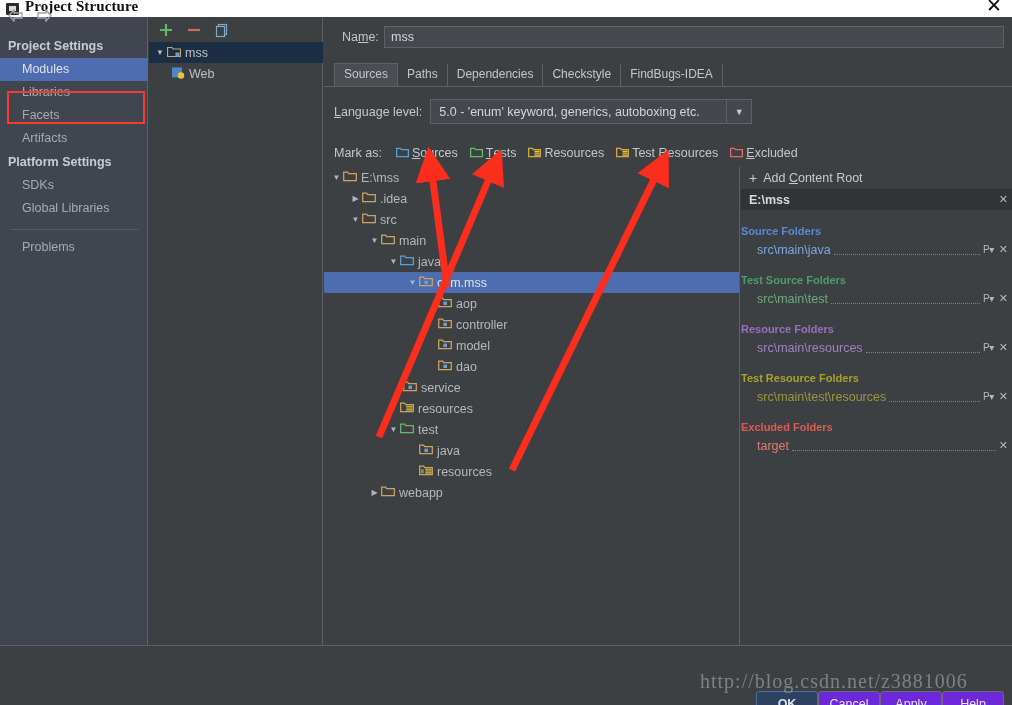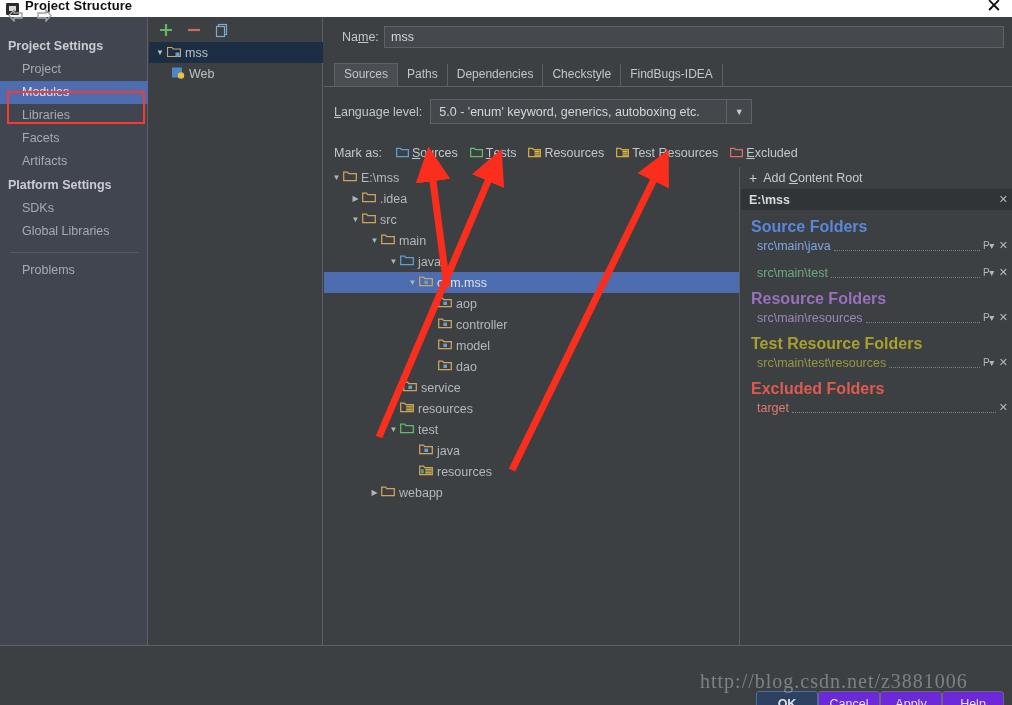--- a/index.html
+++ b/index.html
@@ -38,27 +38,28 @@
     flex: none;
   }
   .titlebar .tb-icon::after {
     content: "";
     position: absolute;
     left: 3px; top: 3px;
     width: 7px; height: 5px;
     background: #d8d8d8;
   }
   .titlebar .tb-title {
-    font-size: 13px;
+    font-size: 15px;
     font-weight: bold;
     color: #101010;
     letter-spacing: .1px;
     line-height: 12px;
     position: relative;
     top: -3px;
+    font-family: Liberation Serif, serif;
   }
   .titlebar .tb-close {
     position: absolute;
     right: 10px; top: -4px;
     font-size: 19px;
     color: #0c0c0c;
     line-height: 19px;
     font-family: "DejaVu Sans", sans-serif;
   }
 
@@ -339,24 +340,24 @@
     justify-content: space-between;
     height: 21px;
     background: #313437;
     padding: 0 4px 0 8px;
     font-size: 12.5px;
     font-weight: bold;
     color: #d6dade;
   }
   .cr-group { margin-top: 8px; }
   .cr-title {
-    font-size: 16px;
+    font-size: 11px;
     font-weight: bold;
-    padding-left: 10px;
     line-height: 18px;
+    margin-top: 12px;
   }
   .cr-entry {
     display: flex;
     align-items: center;
     height: 19px;
     padding-left: 16px;
     padding-right: 4px;
     font-size: 12.5px;
   }
   .cr-entry .epath { flex: none; }
@@ -451,21 +452,20 @@
     </span>
     <span>
       <svg width="16" height="13" viewBox="0 0 16 13">
           <path d="M10 1 L15 6.5 L10 12 L10 9 L2 9 L2 4 L10 4 Z" fill="none" stroke="#9ea2a8" stroke-width="1.4"></path>
         </svg>
     </span>
   </div>
 
   <div class="side-list">
     <div class="side-head">Project Settings</div>
-    <div class="side-item">Project</div>
     <div class="side-item sel">Modules</div>
     <div class="side-item">Libraries</div>
     <div class="side-item">Facets</div>
     <div class="side-item">Artifacts</div>
     <div class="side-head">Platform Settings</div>
     <div class="side-item">SDKs</div>
     <div class="side-item">Global Libraries</div>
     <div class="side-sep"></div>
     <div class="side-item">Problems</div>
   </div>
@@ -718,20 +718,21 @@
         <div class="cr-group">
           <div class="cr-title" style="color: rgb(90, 135, 216);">Source Folders</div>
           <div class="cr-entry">
             <span class="epath" style="color: rgb(126, 166, 224);">src\main\java</span>
             <span class="dots"></span>
             <span class="pfx">P▾</span>
             <span class="rm">✕</span>
           </div>
         </div>
         <div class="cr-group">
+          <div class="cr-title" style="color: rgb(79, 158, 104);">Test Source Folders</div>
           <div class="cr-entry">
             <span class="epath" style="color: rgb(106, 171, 125);">src\main\test</span>
             <span class="dots"></span>
             <span class="pfx">P▾</span>
             <span class="rm">✕</span>
           </div>
         </div>
         <div class="cr-group">
           <div class="cr-title" style="color: rgb(154, 111, 192);">Resource Folders</div>
           <div class="cr-entry">

